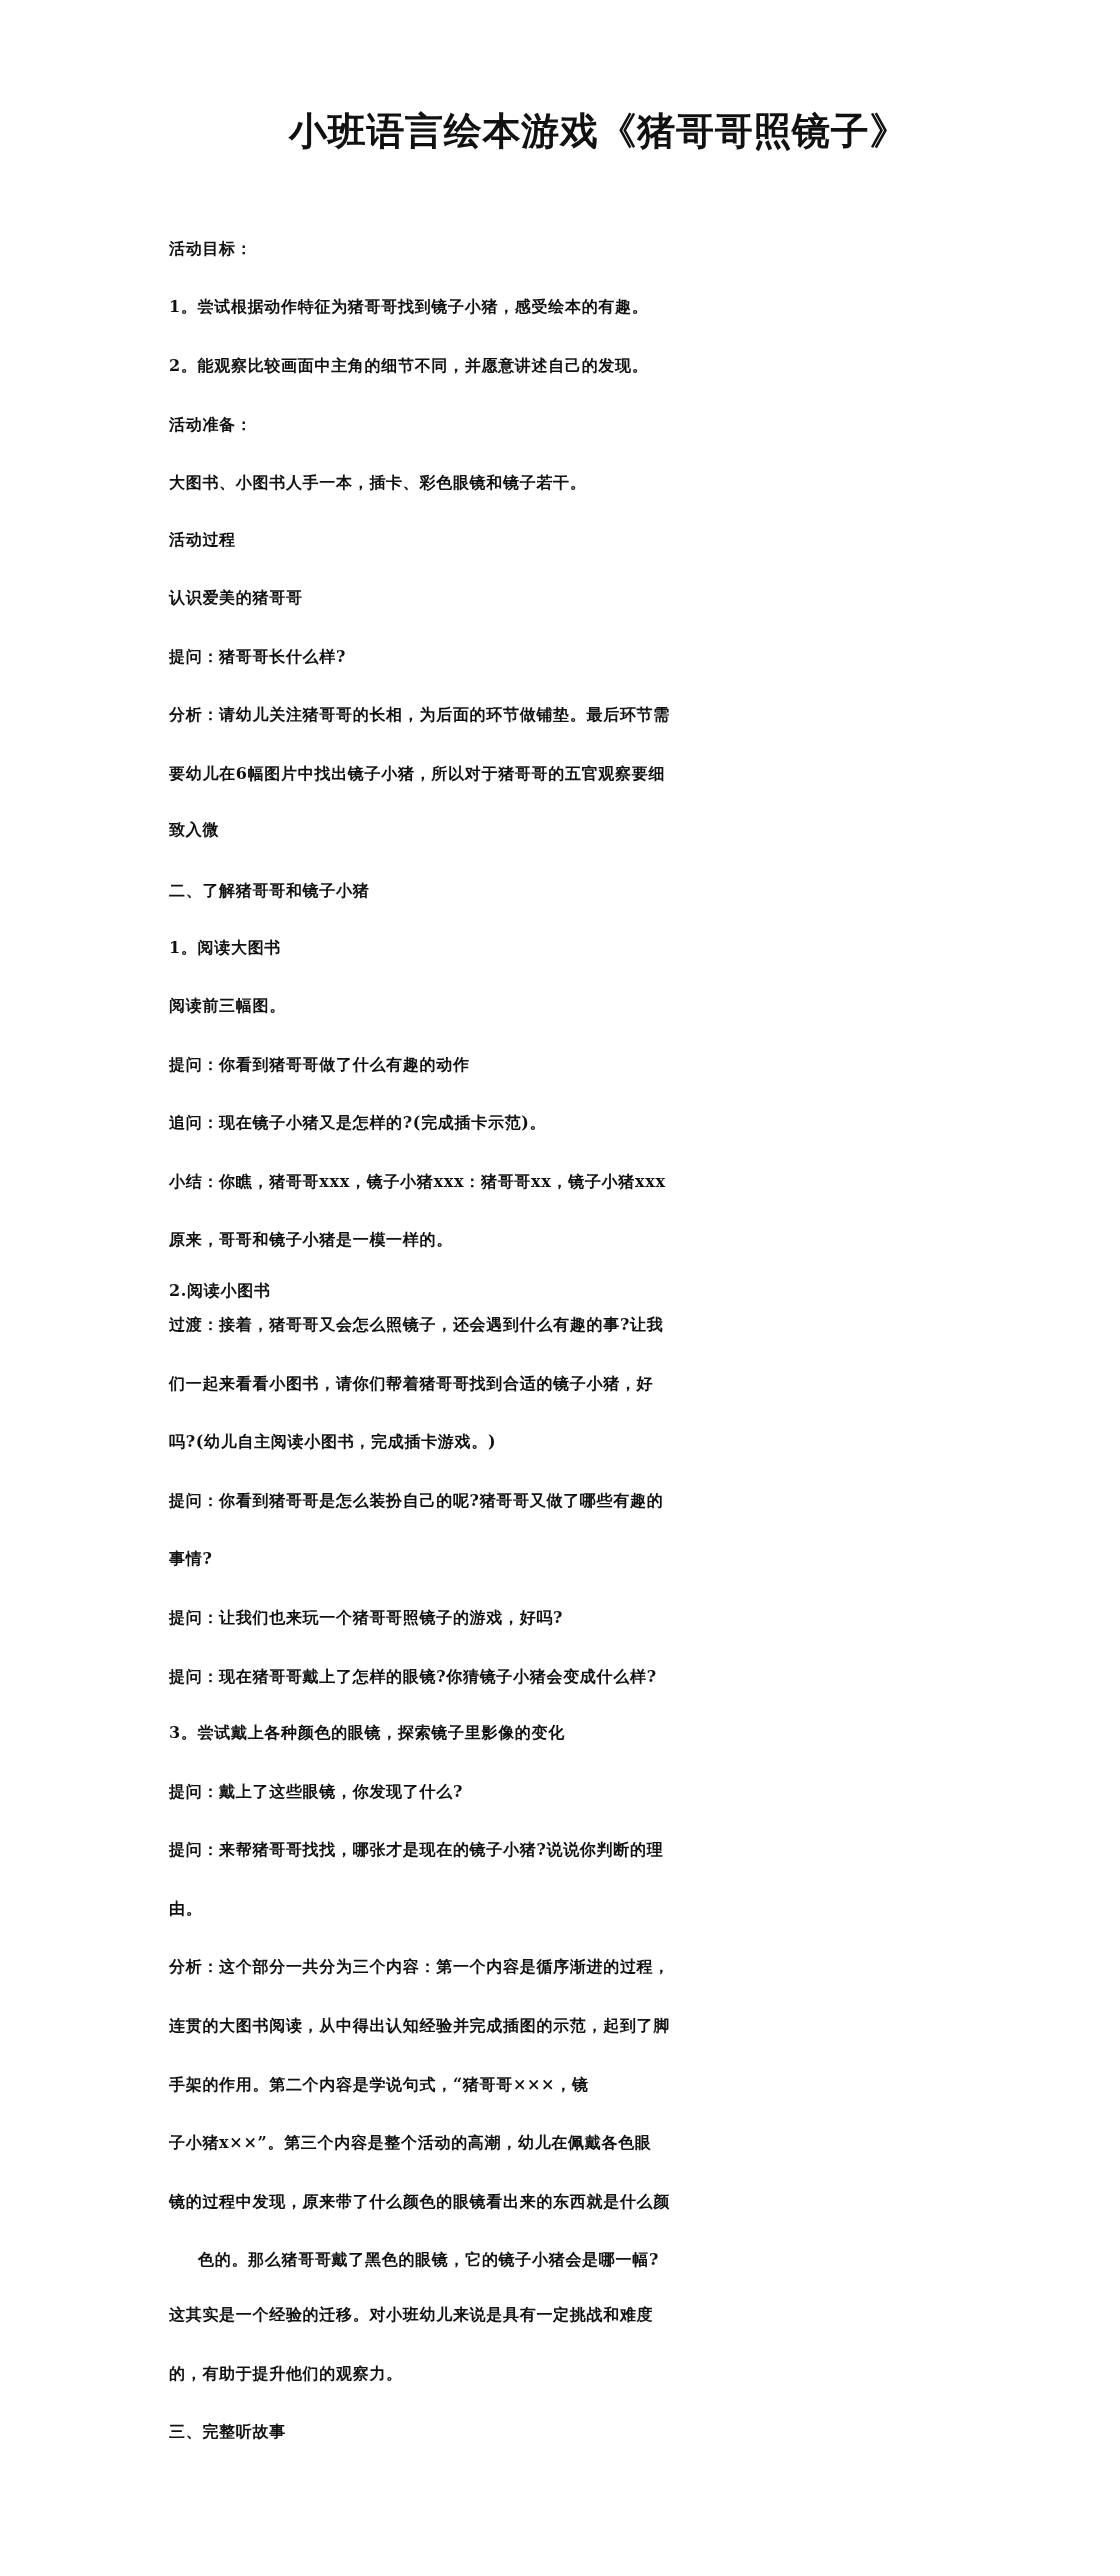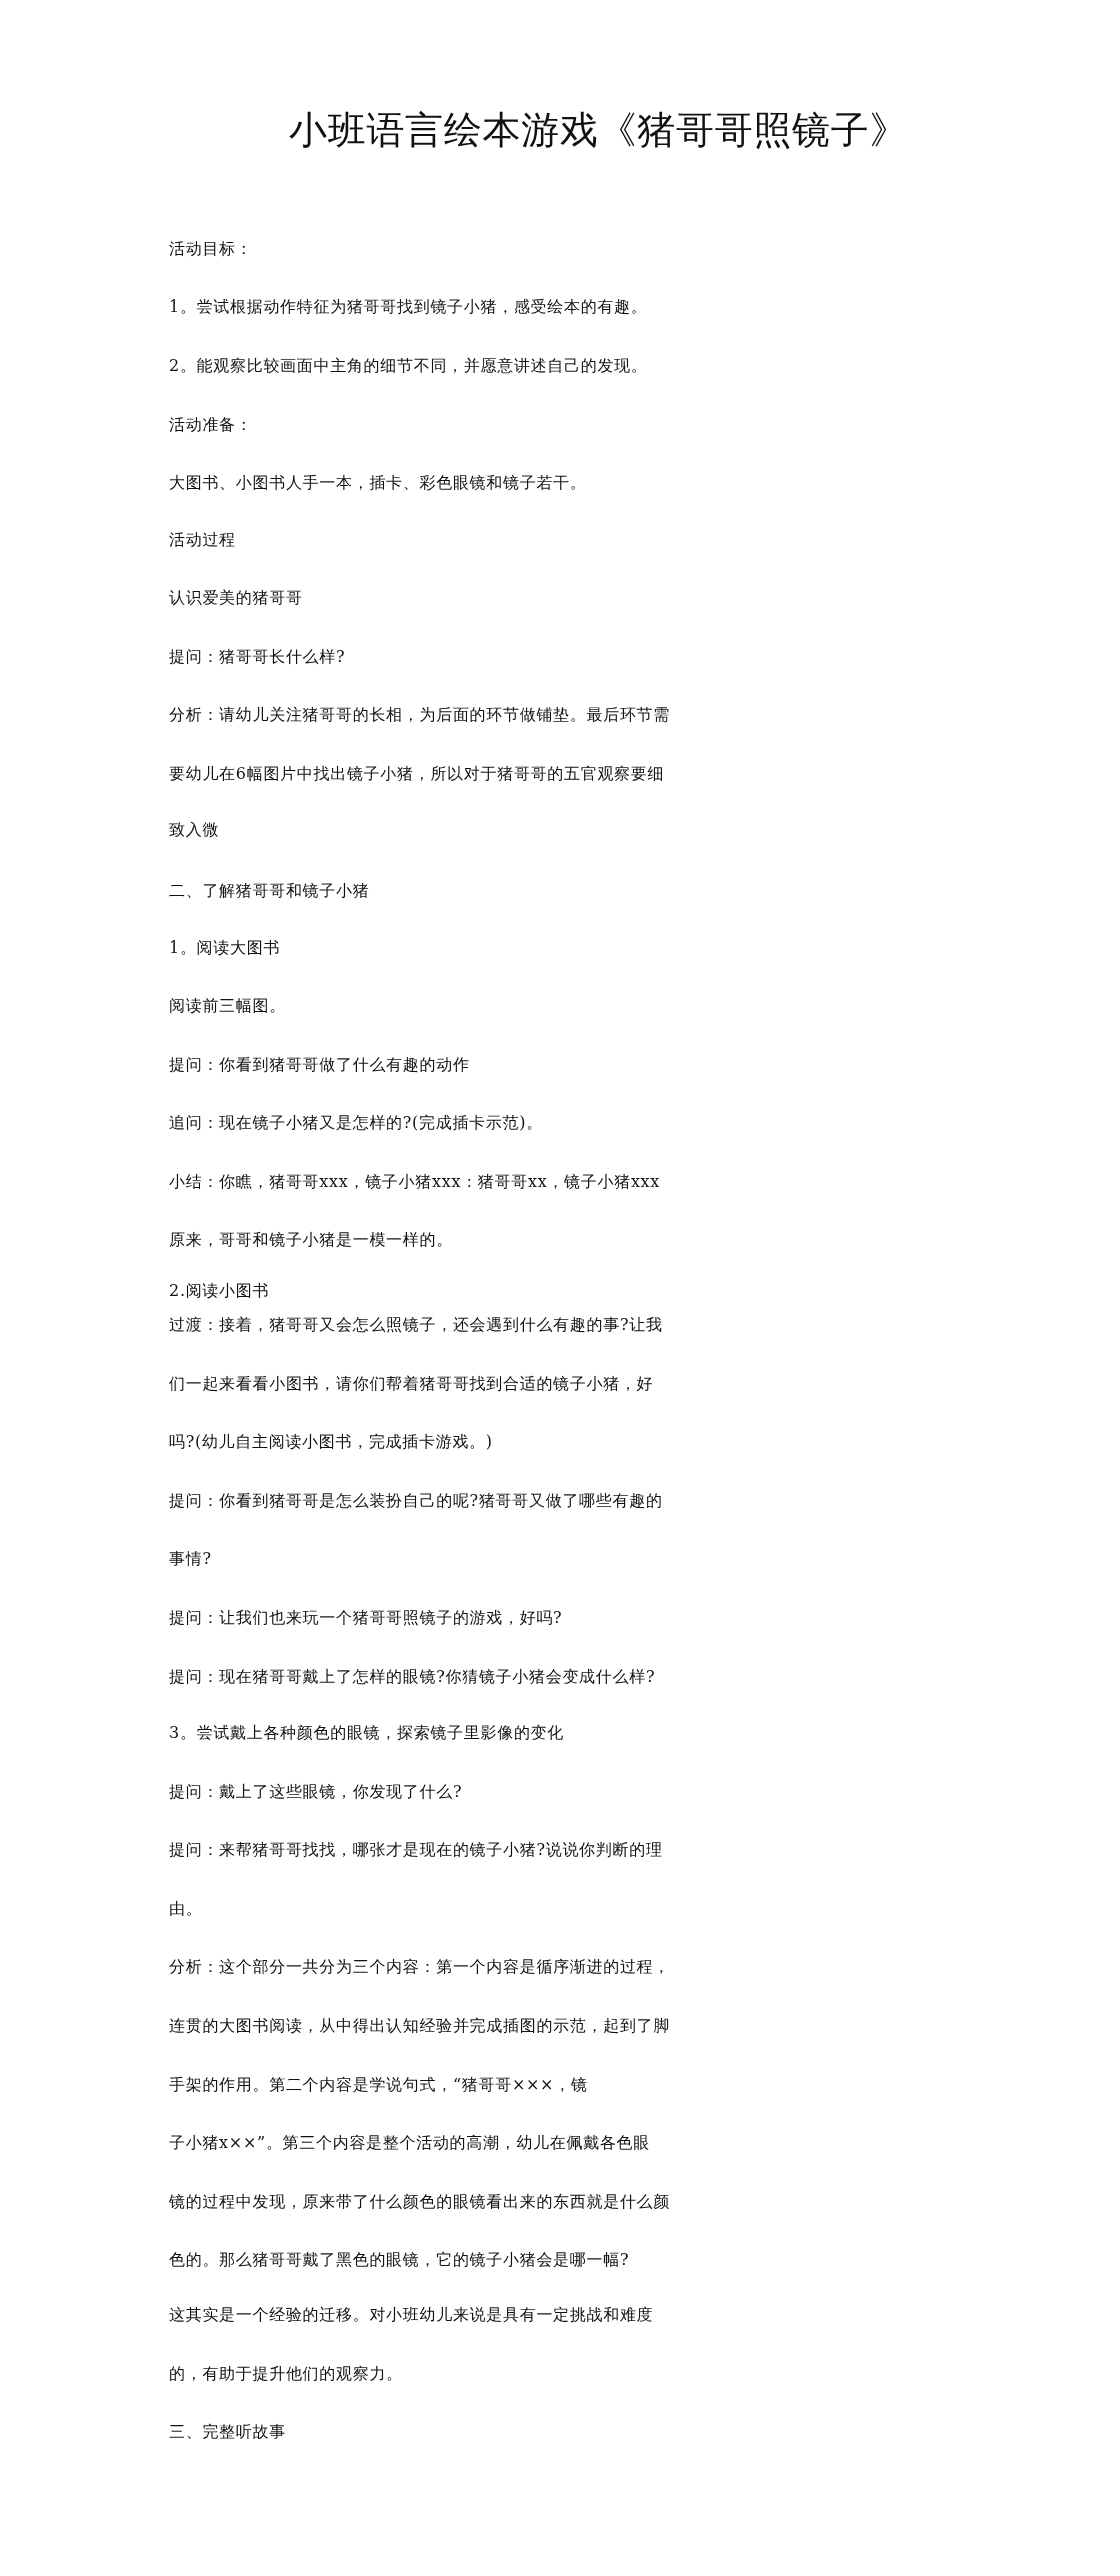--- a/index.html
+++ b/index.html
@@ -1,18 +1,18 @@
 <!DOCTYPE html>
 <html style="font-size:11.3px"><head>
 <meta charset="utf-8">
 <style>
   html, body { margin: 0; padding: 0; background: #ffffff; }
   body { width: 1120px; height: 2576px; position: relative; overflow: hidden;
          font-family: "DejaVu Serif", "Liberation Serif", serif; color: #111; }
-  .page { position: absolute; left: 0; top: 0; width: 944px; height: 2576px; }
+  .page { position: absolute; left: 0; top: 0; width: 944px; height: 2576px; font-weight: bold; }
   .title { position: absolute; left: 289px; top: 106px; font-size: 38px; line-height: 49px;
            white-space: nowrap; letter-spacing: 0.7px; }
   .line { position: absolute; left: 169px; font-size: 16px; line-height: 32px;
           white-space: nowrap; letter-spacing: 0.7px; }
 </style>
 </head>
 <body>
 
 <div class="page">
   <div class="title">小班语言绘本游戏《猪哥哥照镜子》</div>
@@ -45,19 +45,19 @@
       <div class="line" style="top: 1661px;">提问：现在猪哥哥戴上了怎样的眼镜?你猜镜子小猪会变成什么样?</div>
       <div class="line" style="top: 1717px;">3。尝试戴上各种颜色的眼镜，探索镜子里影像的变化</div>
       <div class="line" style="top: 1776px;">提问：戴上了这些眼镜，你发现了什么?</div>
       <div class="line" style="top: 1834px;">提问：来帮猪哥哥找找，哪张才是现在的镜子小猪?说说你判断的理</div>
       <div class="line" style="top: 1893px;">由。</div>
       <div class="line" style="top: 1951px;">分析：这个部分一共分为三个内容：第一个内容是循序渐进的过程，</div>
       <div class="line" style="top: 2010px;">连贯的大图书阅读，从中得出认知经验并完成插图的示范，起到了脚</div>
       <div class="line" style="top: 2069px;">手架的作用。第二个内容是学说句式，“猪哥哥×××，镜</div>
       <div class="line" style="top: 2127px;">子小猪x××”。第三个内容是整个活动的高潮，幼儿在佩戴各色眼</div>
       <div class="line" style="top: 2186px;">镜的过程中发现，原来带了什么颜色的眼镜看出来的东西就是什么颜</div>
-      <div class="line" style="top: 2244px;">色的。那么猪哥哥戴了黑色的眼镜，它的镜子小猪会是哪一幅?</div>
+      <div class="line" style="top: 2244px; margin-left: 29px;">色的。那么猪哥哥戴了黑色的眼镜，它的镜子小猪会是哪一幅?</div>
       <div class="line" style="top: 2299px;">这其实是一个经验的迁移。对小班幼儿来说是具有一定挑战和难度</div>
       <div class="line" style="top: 2358px;">的，有助于提升他们的观察力。</div>
       <div class="line" style="top: 2416px;">三、完整听故事</div>
     </div>
 </div>
 
 
 </body></html>

